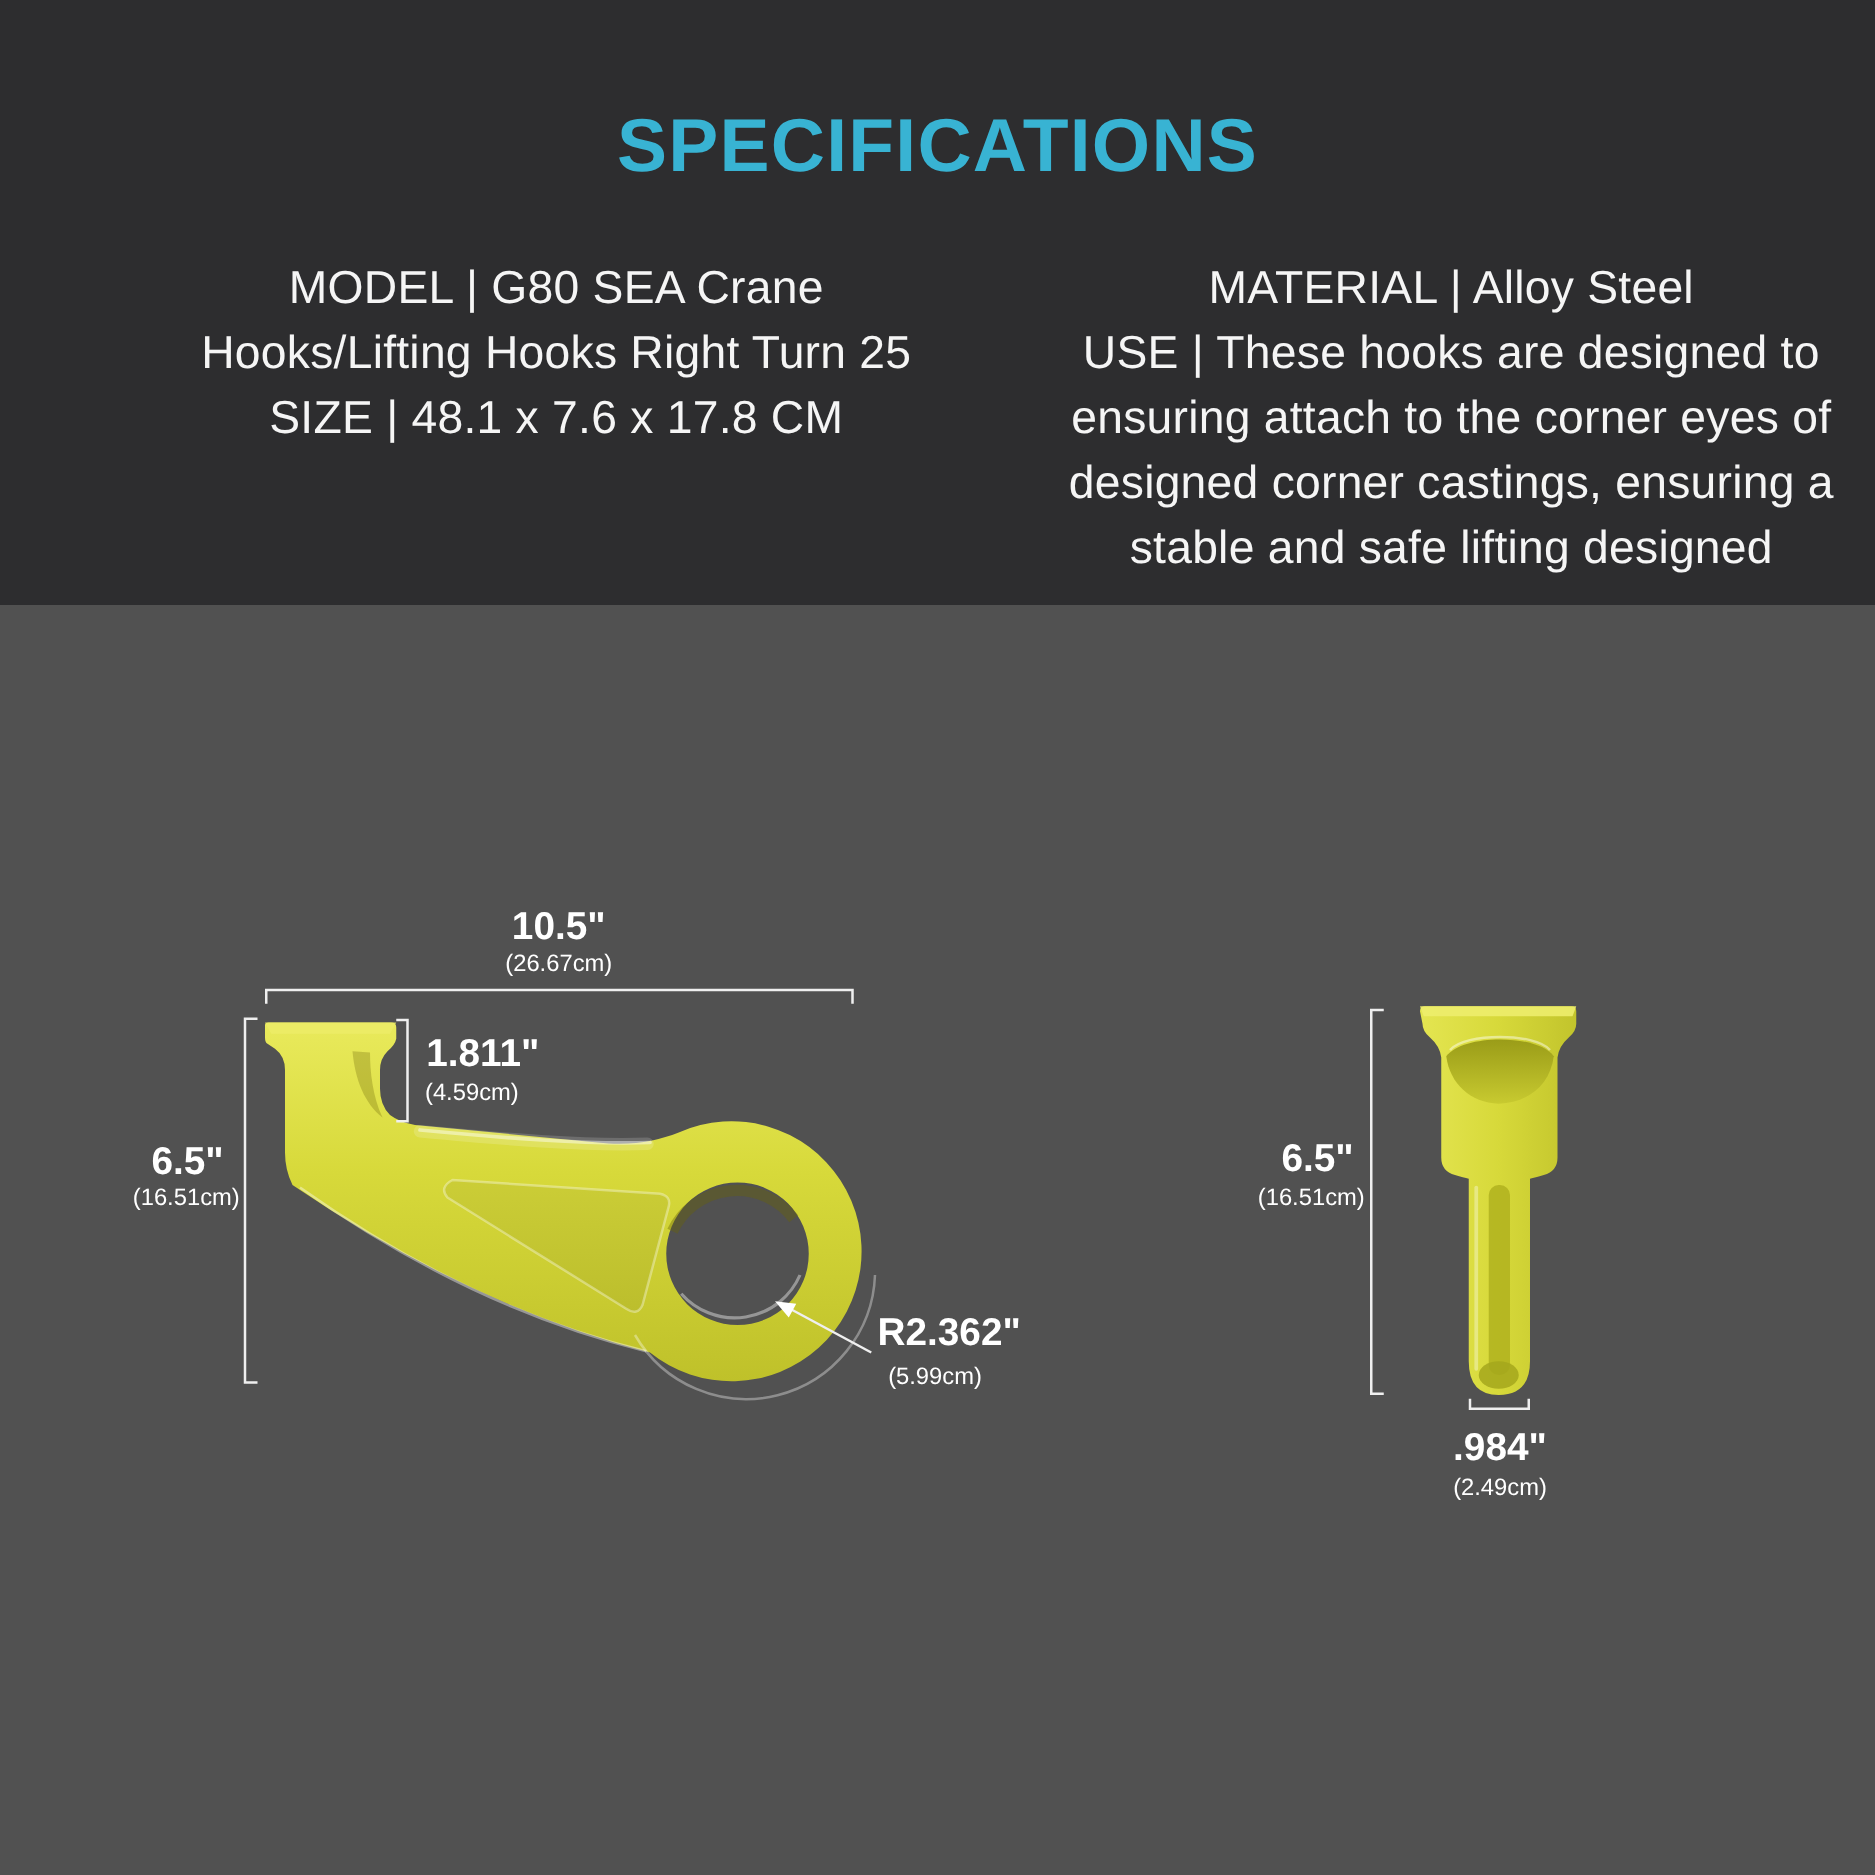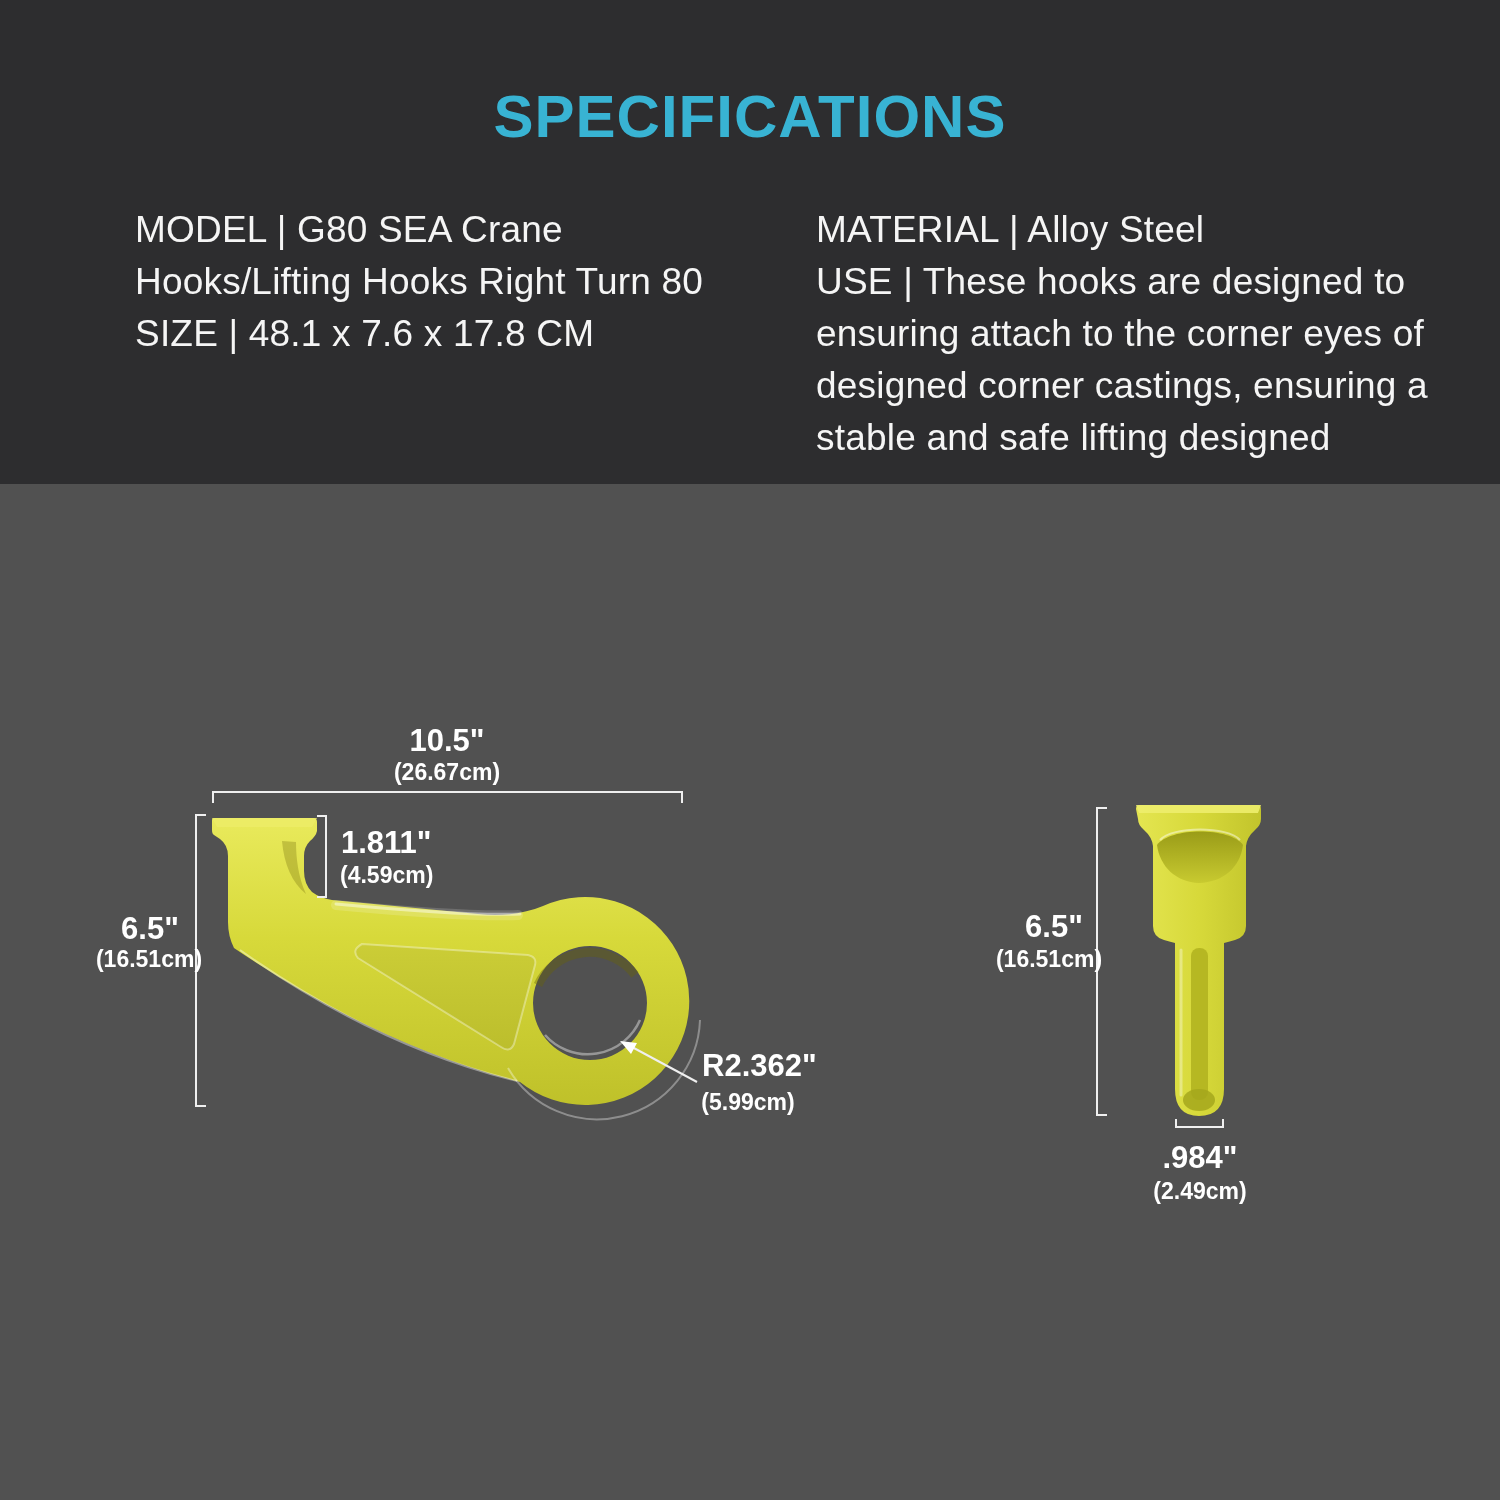--- a/index.html
+++ b/index.html
@@ -25,39 +25,39 @@
     font-size:60px;font-weight:700;letter-spacing:1px;
     color:var(--accent);white-space:nowrap;
   }
   .spec-col{
     position:absolute;top:204px;
     font-size:37px;font-weight:400;color:var(--text);
     line-height:52px;letter-spacing:0.2px;
   }
   .spec-col.left{left:135px;width:620px;}
   .spec-col.right{left:816px;width:690px;}
-  .spec-col p{white-space:nowrap;}
+  .spec-col p{white-space:nowrap;text-align:center;}
   svg.drawing{position:absolute;left:0;top:0;width:1500px;height:1500px;}
   .dim{
     position:absolute;color:#ffffff;white-space:nowrap;z-index:2;
   }
   .dim.main{font-size:31px;font-weight:700;height:34px;line-height:34px;}
-  .dim.sub{font-size:23px;font-weight:700;height:26px;line-height:26px;}
+  .dim.sub{font-size:19px;font-weight:400;height:26px;line-height:26px;}
   .dim.ctr{transform:translateX(-50%);}
 </style>
 </head>
 <body>
 
 <div class="canvas">
 
   <div class="header">
     <div class="title">SPECIFICATIONS</div>
     <div class="spec-col left">
       <p>MODEL | G80 SEA Crane</p>
-      <p>Hooks/Lifting Hooks Right Turn 80</p>
+      <p>Hooks/Lifting Hooks Right Turn 25</p>
       <p>SIZE | 48.1 x 7.6 x 17.8 CM</p>
     </div>
     <div class="spec-col right">
       <p>MATERIAL | Alloy Steel</p>
       <p>USE | These hooks are designed to</p>
       <p>ensuring attach to the corner eyes of</p>
       <p>designed corner castings, ensuring a</p>
       <p>stable and safe lifting designed</p>
     </div>
   </div>

